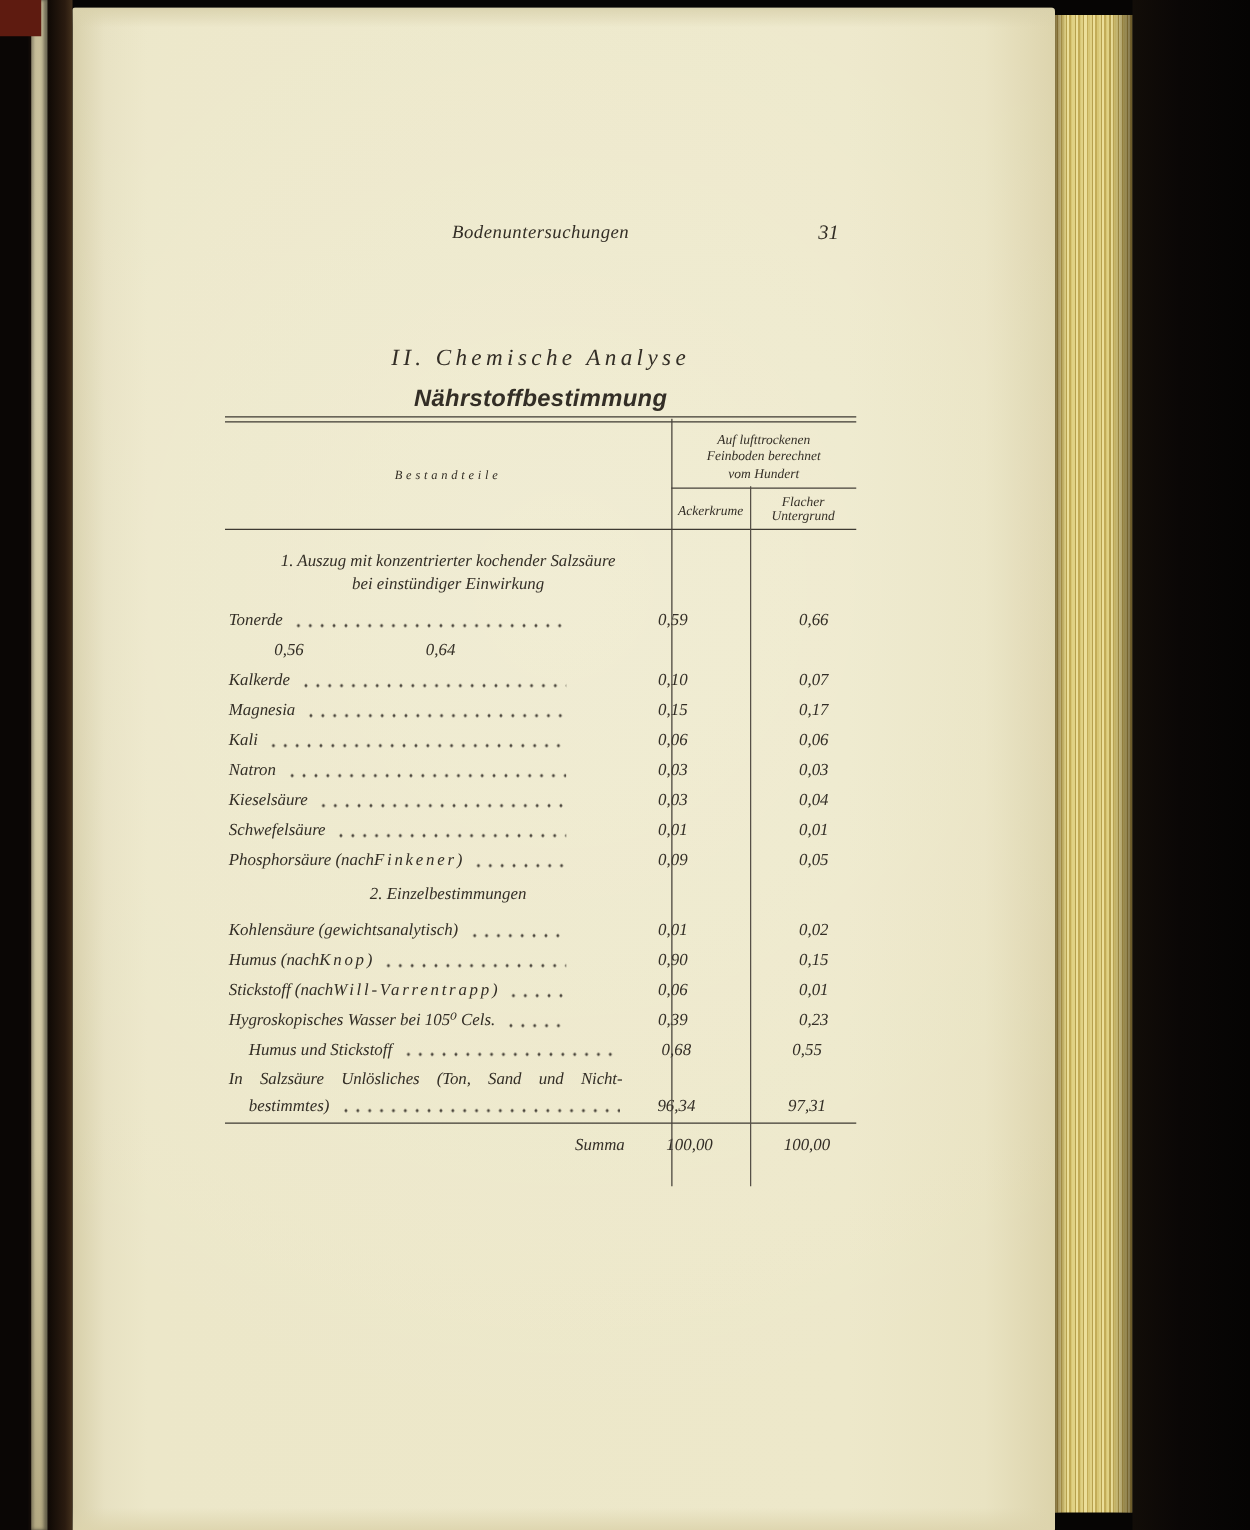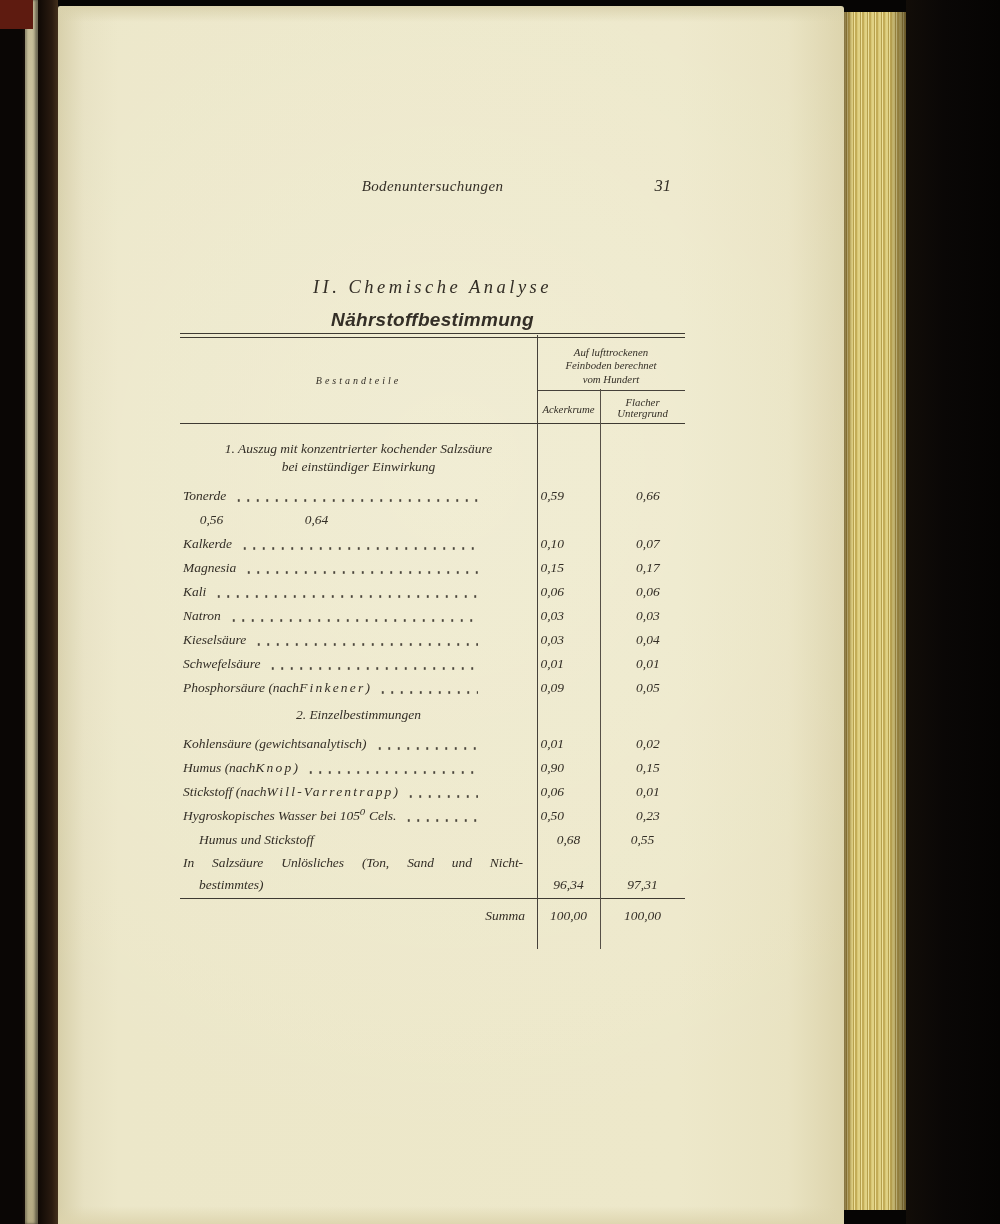--- a/index.html
+++ b/index.html
@@ -49,31 +49,31 @@
   .h-right-top{height:53px;box-sizing:border-box;padding-top:8px;text-align:center;
     font-size:10.8px;line-height:13.5px;border-bottom:1px solid #46413a;}
   .h-right-sub{flex:1;display:flex;font-size:10.8px;}
   .sub1{width:63px;display:flex;align-items:center;justify-content:center;padding-top:5px;box-sizing:border-box;}
   .sub2{width:85px;display:flex;flex-direction:column;justify-content:center;text-align:center;line-height:11.5px;padding-top:3px;box-sizing:border-box;}
   .rule-heavy{border-top:1.6px solid #3e3a32;}
   .tbody{padding-top:10px;}
   .section-head{width:357px;text-align:center;font-size:13.5px;line-height:18px;margin:6px 0 8px;}
   .t-row{display:flex;align-items:baseline;height:24px;line-height:24px;gap:31px;}
   .c-label{width:357px;box-sizing:border-box;padding-left:3px;padding-right:14px;display:flex;align-items:baseline;}
-  .c-v1{width:63px;text-align:center;}
-  .c-v2{width:85px;text-align:center;}
+  .c-v1{width:63px;text-align:right;}
+  .c-v2{width:85px;text-align:center;margin-left:36px;}
   .sperr{letter-spacing:2.2px;}
   .leader{flex:1 1 auto;align-self:stretch;margin-left:6px;margin-right:2px;
     background-image:radial-gradient(circle,#4b463c 1.05px,rgba(0,0,0,0) 1.35px);
     background-size:9.5px 3px;background-repeat:repeat-x;background-position:2px 15px;}
   .t-row2{display:flex;align-items:flex-end;margin:1px 0;}
   .c-label2{width:357px;box-sizing:border-box;padding-left:3px;padding-right:14px;}
   .line{line-height:22px;}
   .line1{text-align:justify;text-align-last:justify;letter-spacing:-.1px;}
-  .line2{display:flex;align-items:baseline;padding-left:16px;flex-direction:column;}
+  .line2{display:flex;align-items:baseline;padding-left:16px;}
   .line2 .leader{background-position:2px 13px;}
   .v-bottom{display:flex;align-items:flex-end;justify-content:center;line-height:22px;}
   .rule-light{border-top:1.2px solid #3e3a32;margin-top:2px;}
   .summa-row{display:flex;height:34px;line-height:34px;align-items:baseline;}
   .s-label{width:357px;box-sizing:border-box;text-align:right;padding-right:12px;}
   .tail{height:16px;}
   .vline1{position:absolute;left:357px;top:2px;bottom:0;width:1px;background:#46413a;}
   .vline2{position:absolute;left:420px;top:56px;bottom:0;width:1px;background:#565047;}
 </style>
 </head>
@@ -222,21 +222,21 @@
             <span class="leader"></span>
           </div>
           <div class="c-v1">0,06</div>
           <div class="c-v2">0,01</div>
         </div>
         <div class="t-row">
           <div class="c-label">
             <span class="lab">Hygroskopisches Wasser bei 105⁰ Cels.</span>
             <span class="leader"></span>
           </div>
-          <div class="c-v1">0,50</div>
+          <div class="c-v1">0,39</div>
           <div class="c-v2">0,23</div>
         </div>
         <div class="t-row2">
           <div class="c-label2">
             <div class="line line2">
               <span class="lab">Humus und Stickstoff</span>
               <span class="leader"></span>
             </div>
           </div>
           <div class="c-v1 v-bottom">0,68</div>

